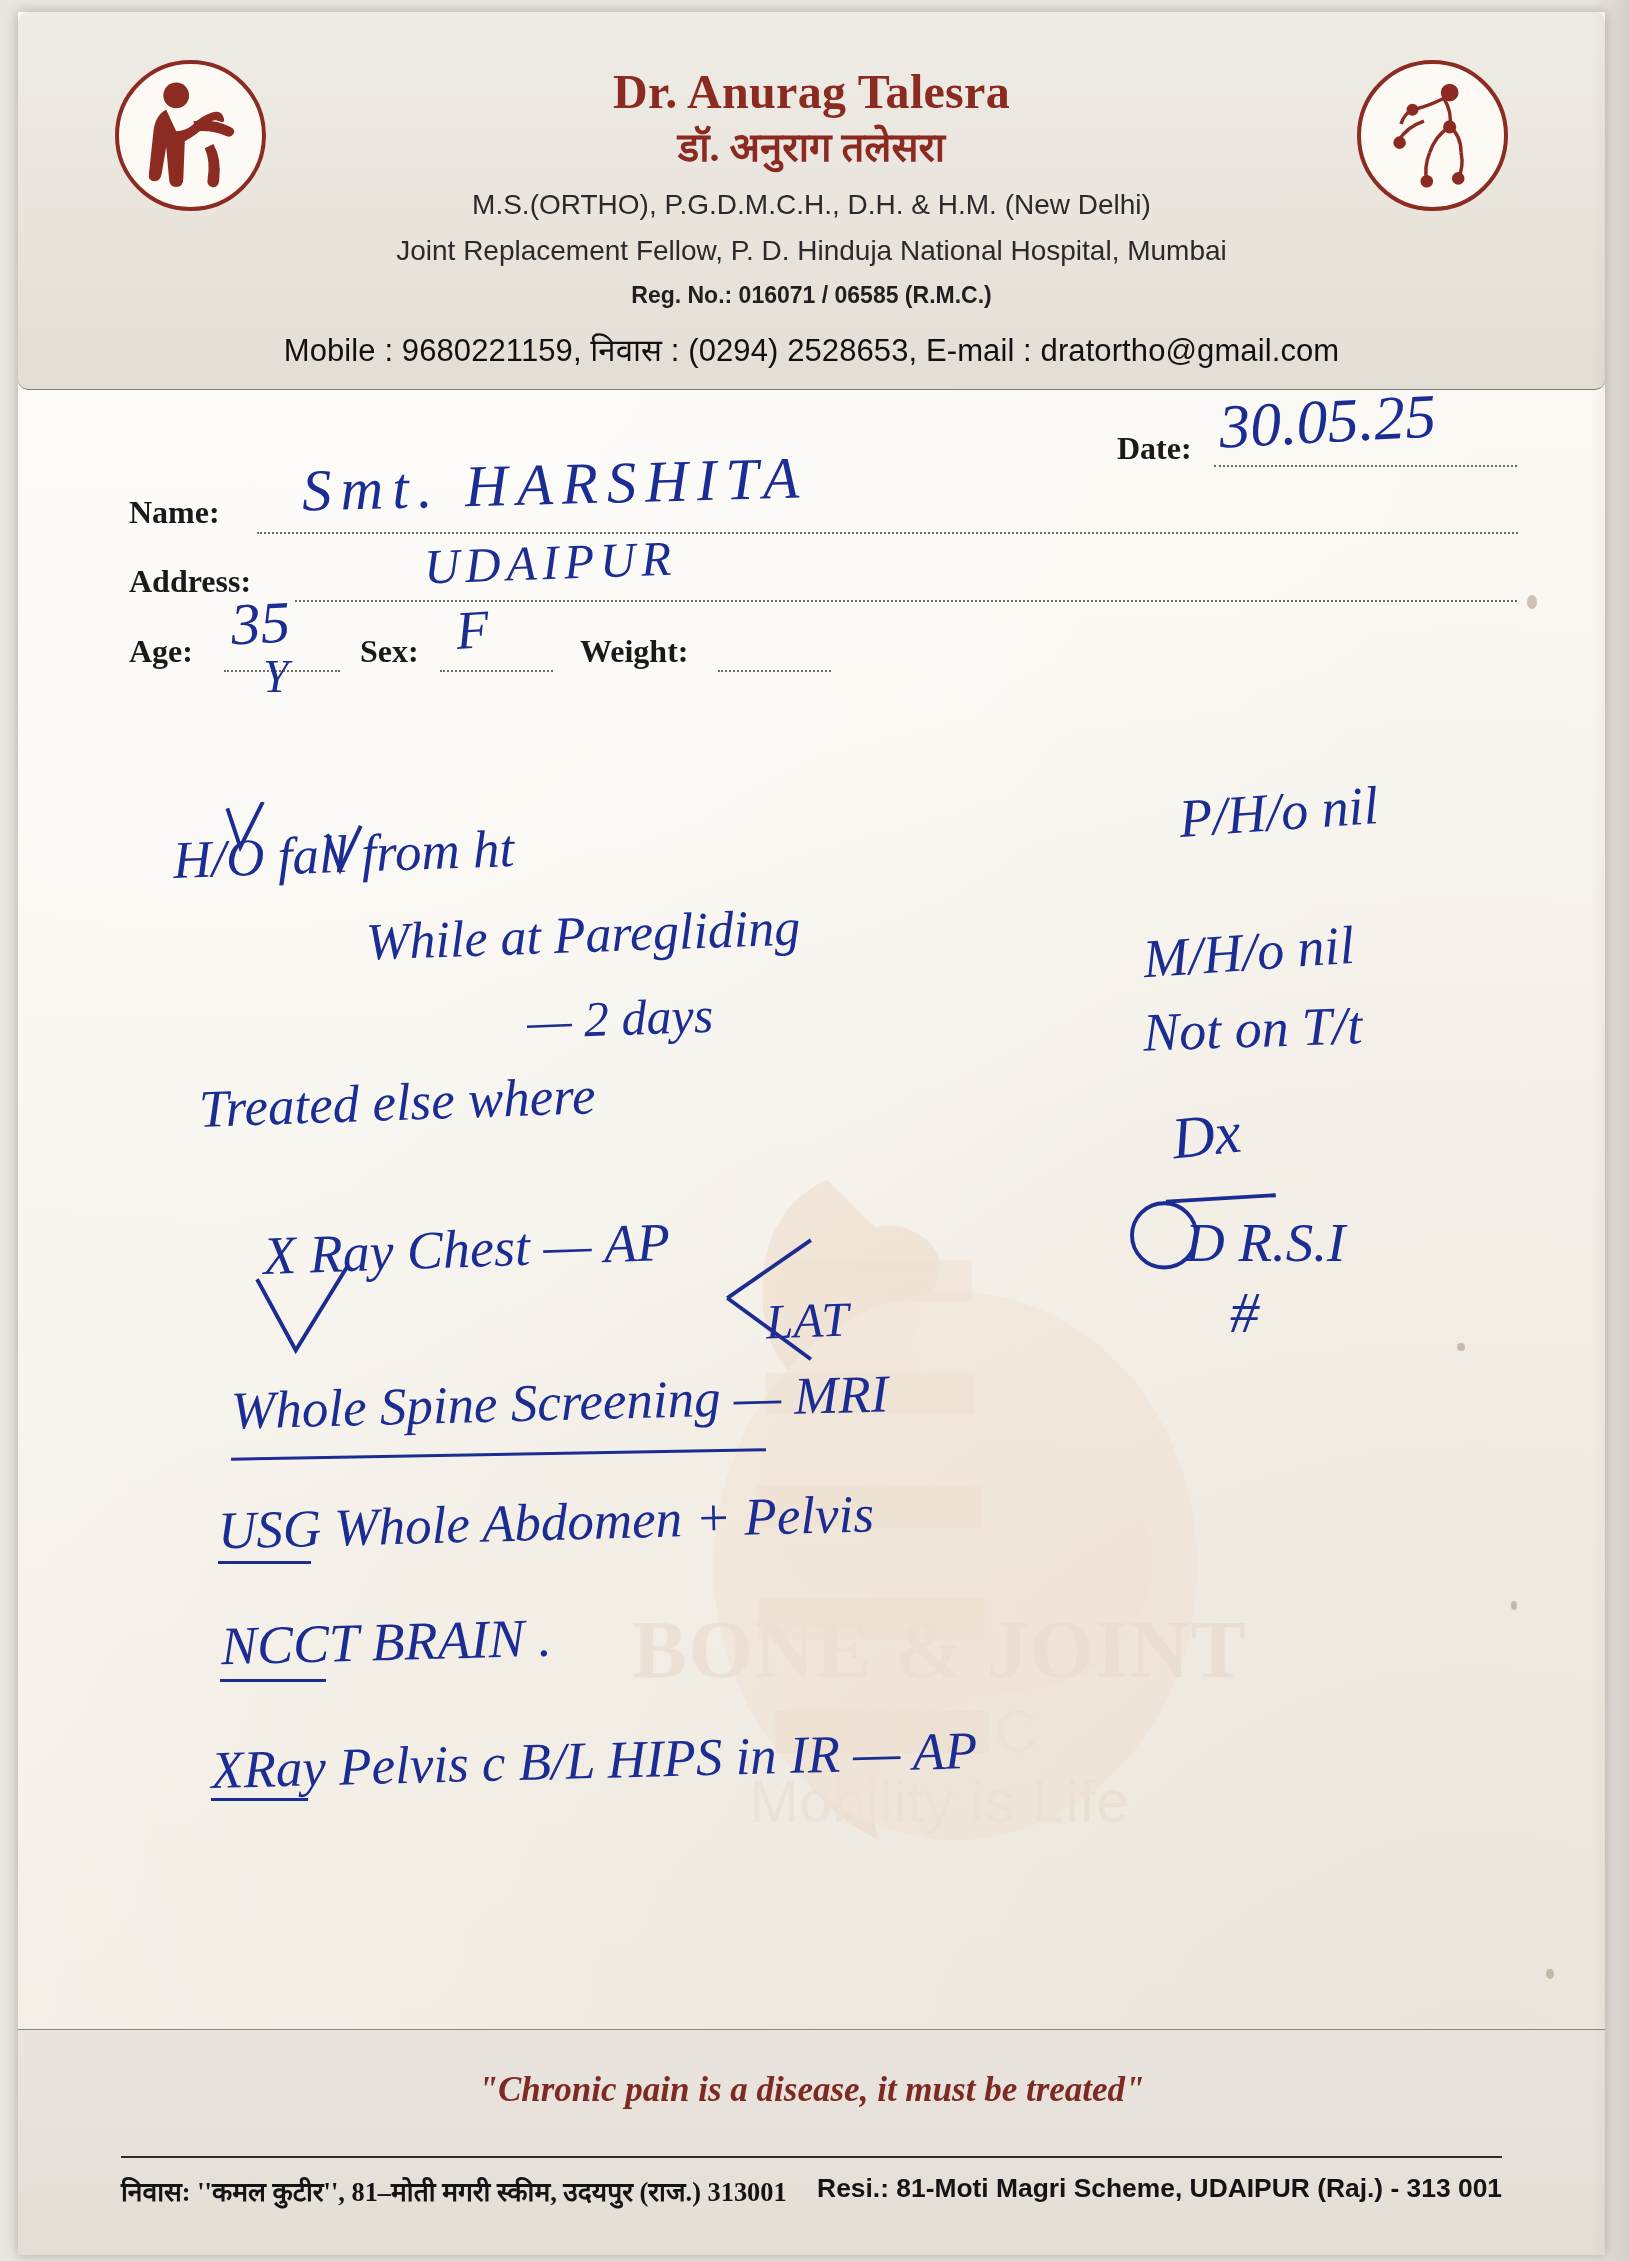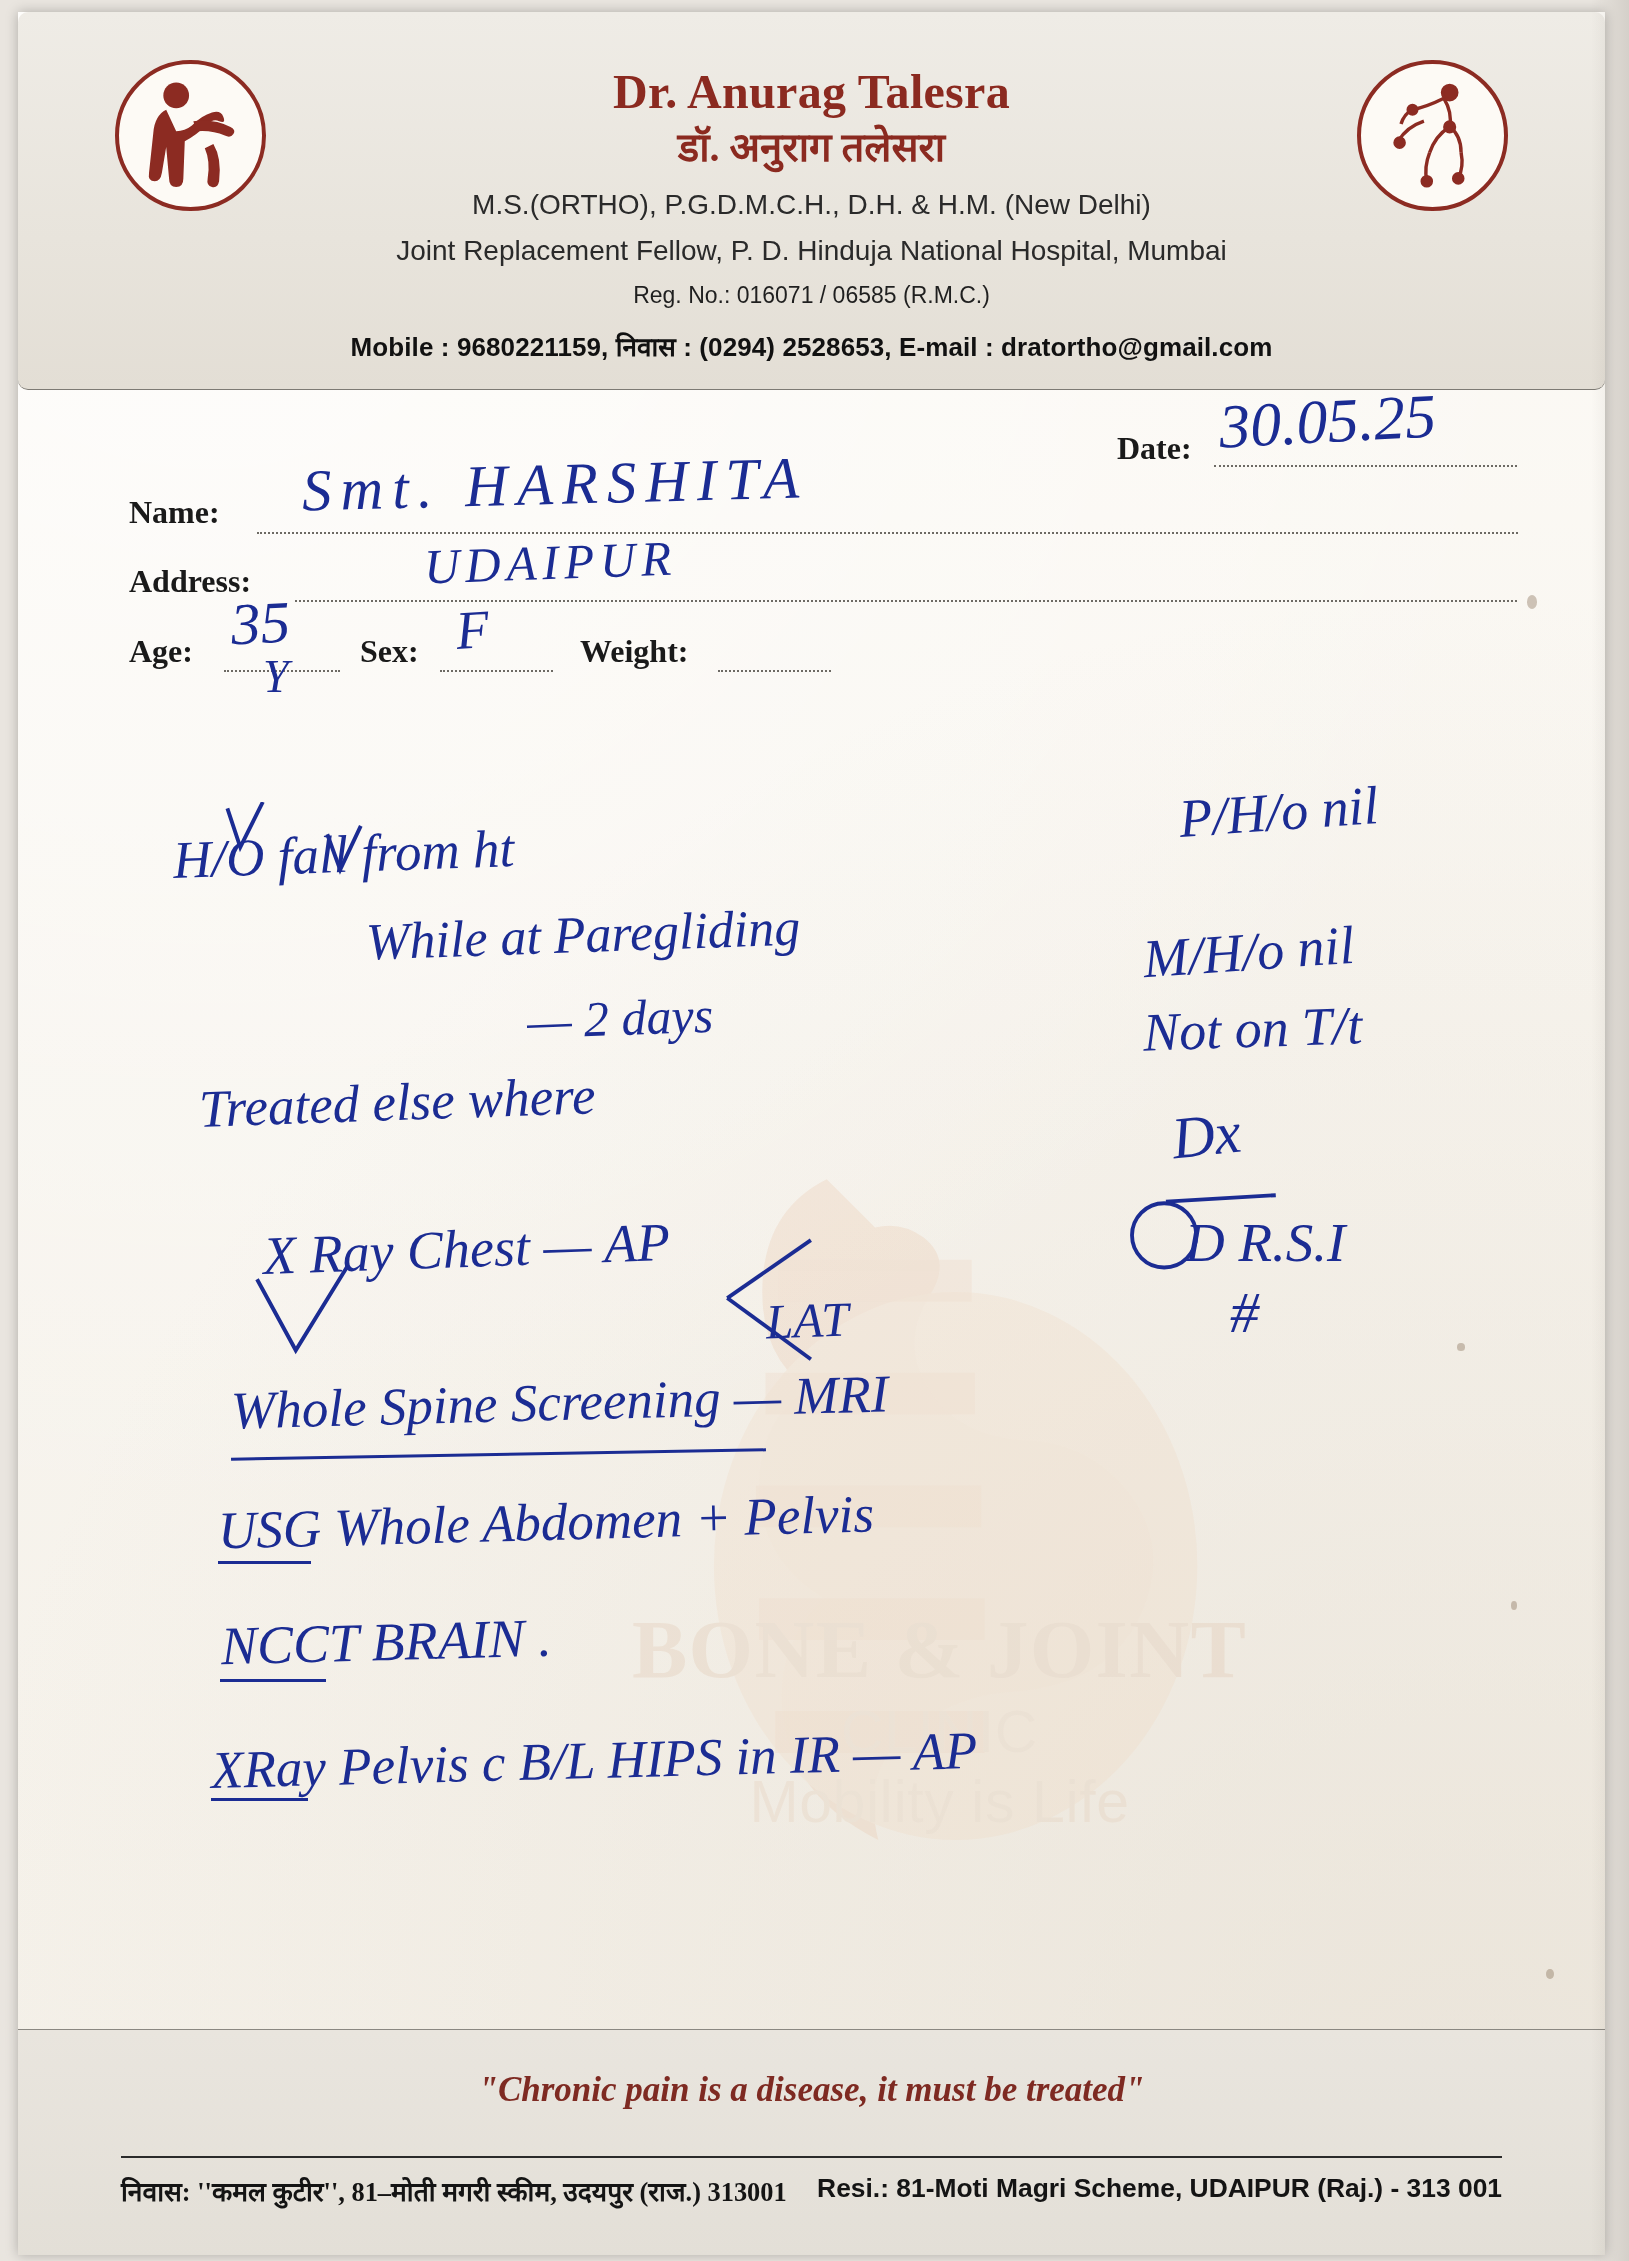--- a/index.html
+++ b/index.html
@@ -88,30 +88,30 @@
   .qual {
     margin-top: 14px;
     font-size: 28px;
     color: #2a2a2a;
     font-family: "Liberation Sans", sans-serif;
     line-height: 1.5;
   }
   .reg {
     margin-top: 10.3px;
     font-size: 23px;
-    font-weight: normal;
+    font-weight: bold;
     color: #1f1f1f;
   }
   .contact {
     position: absolute;
     left: 0; right: 0;
     top: 316px;
     text-align: center;
-    font-size: 26px;
-    font-weight: bold;
+    font-size: 31px;
+    font-weight: normal;
     color: #111;
     letter-spacing: 0.1px;
   }
 
   
   .form {
     position: absolute;
     left: 18px;
     top: 389px;
     width: 1587px;

